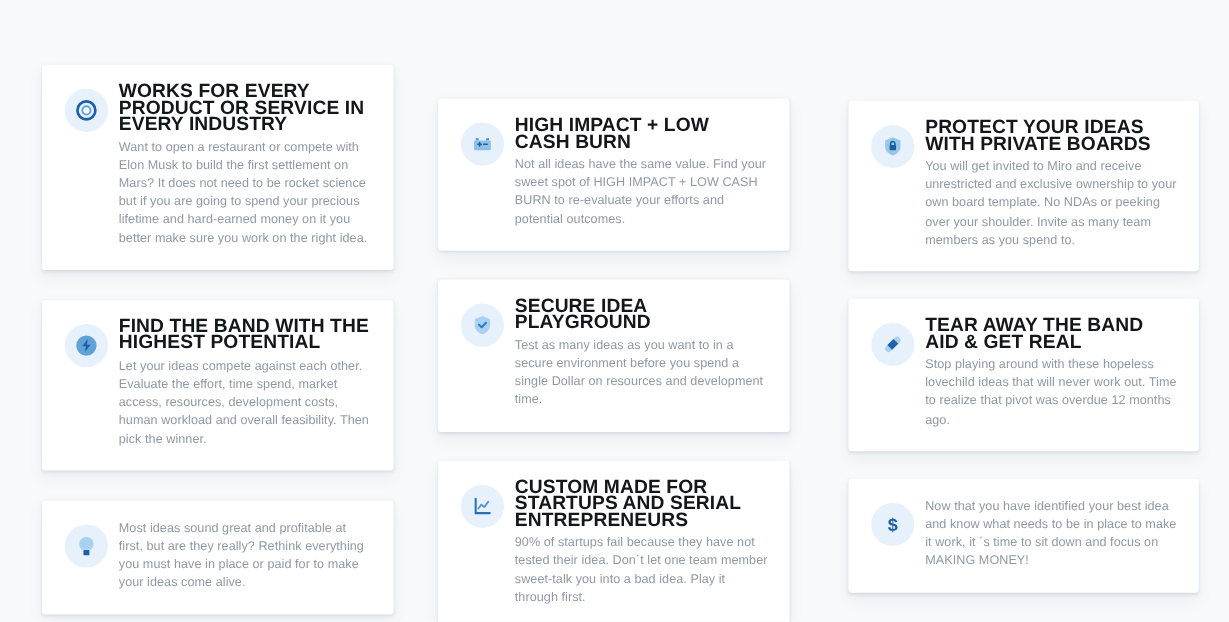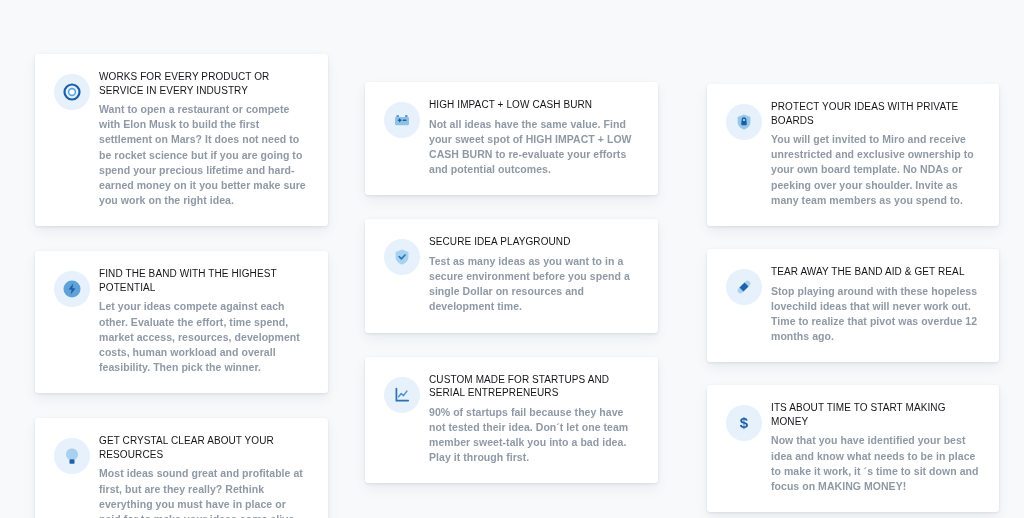--- a/index.html
+++ b/index.html
@@ -57,34 +57,33 @@
     justify-content: center;
   }
   .icon-circle svg { display: block; }
 
   .card-body {
     flex: 1 1 auto;
     padding-left: 2px;
   }
 
   .card-title {
-    font-size: 10px;
+    font-size: 16px;
     line-height: 13.5px;
-    font-weight: normal;
+    font-weight: bold;
     color: #15161a;
     letter-spacing: 0.1px;
     margin-bottom: 5px;
   }
 
   .card-text {
     font-size: 10.5px;
     line-height: 15.2px;
     color: #8f99a6;
     letter-spacing: 0.05px;
-    font-weight: bold;
   }
 
   
   .col-1 .card { margin-bottom: 25px; }
   .col-1 .card:last-child { margin-bottom: 0; }
   .col-2 .card { margin-bottom: 24px; }
   .col-2 .card:last-child { margin-bottom: 0; }
   .col-3 .card { margin-bottom: 23px; }
   .col-3 .card:last-child { margin-bottom: 0; }
 
@@ -140,21 +139,20 @@
     <div class="card">
       <div class="card-icon-wrap">
         <div class="icon-circle">
           <svg width="22" height="22" viewBox="0 0 22 22">
             <path d="M11 3.6 c-3.5 0 -6 2.6 -6 5.9 0 2.3 1.3 3.6 2.2 4.7 h7.6 c0.9 -1.1 2.2 -2.4 2.2 -4.7 0 -3.3 -2.5 -5.9 -6 -5.9 z" fill="#a9d0ee"></path>
             <rect x="8.5" y="14.3" width="5" height="4.4" rx="0.6" fill="#1f62a8"></rect>
           </svg>
         </div>
       </div>
       <div class="card-body">
-        <div class="card-title">GET CRYSTAL CLEAR ABOUT YOUR RESOURCES</div>
         <div class="card-text">Most ideas sound great and profitable at first, but are they really? Rethink everything you must have in place or paid for to make your ideas come alive.</div>
       </div>
     </div>
 
   </div>
 
   <div class="column col-2">
 
     <div class="card">
       <div class="card-icon-wrap">
@@ -243,20 +241,19 @@
 
     <div class="card">
       <div class="card-icon-wrap">
         <div class="icon-circle">
           <svg width="22" height="22" viewBox="0 0 22 22">
             <text x="11" y="16.4" text-anchor="middle" font-family="Liberation Sans, sans-serif" font-size="15" font-weight="bold" fill="#1b5fa6">$</text>
           </svg>
         </div>
       </div>
       <div class="card-body">
-        <div class="card-title">ITS ABOUT TIME TO START MAKING MONEY</div>
         <div class="card-text">Now that you have identified your best idea and know what needs to be in place to make it work, it ´s time to sit down and focus on MAKING MONEY!</div>
       </div>
     </div>
 
   </div>
 
 </div>
 
 </body></html>

